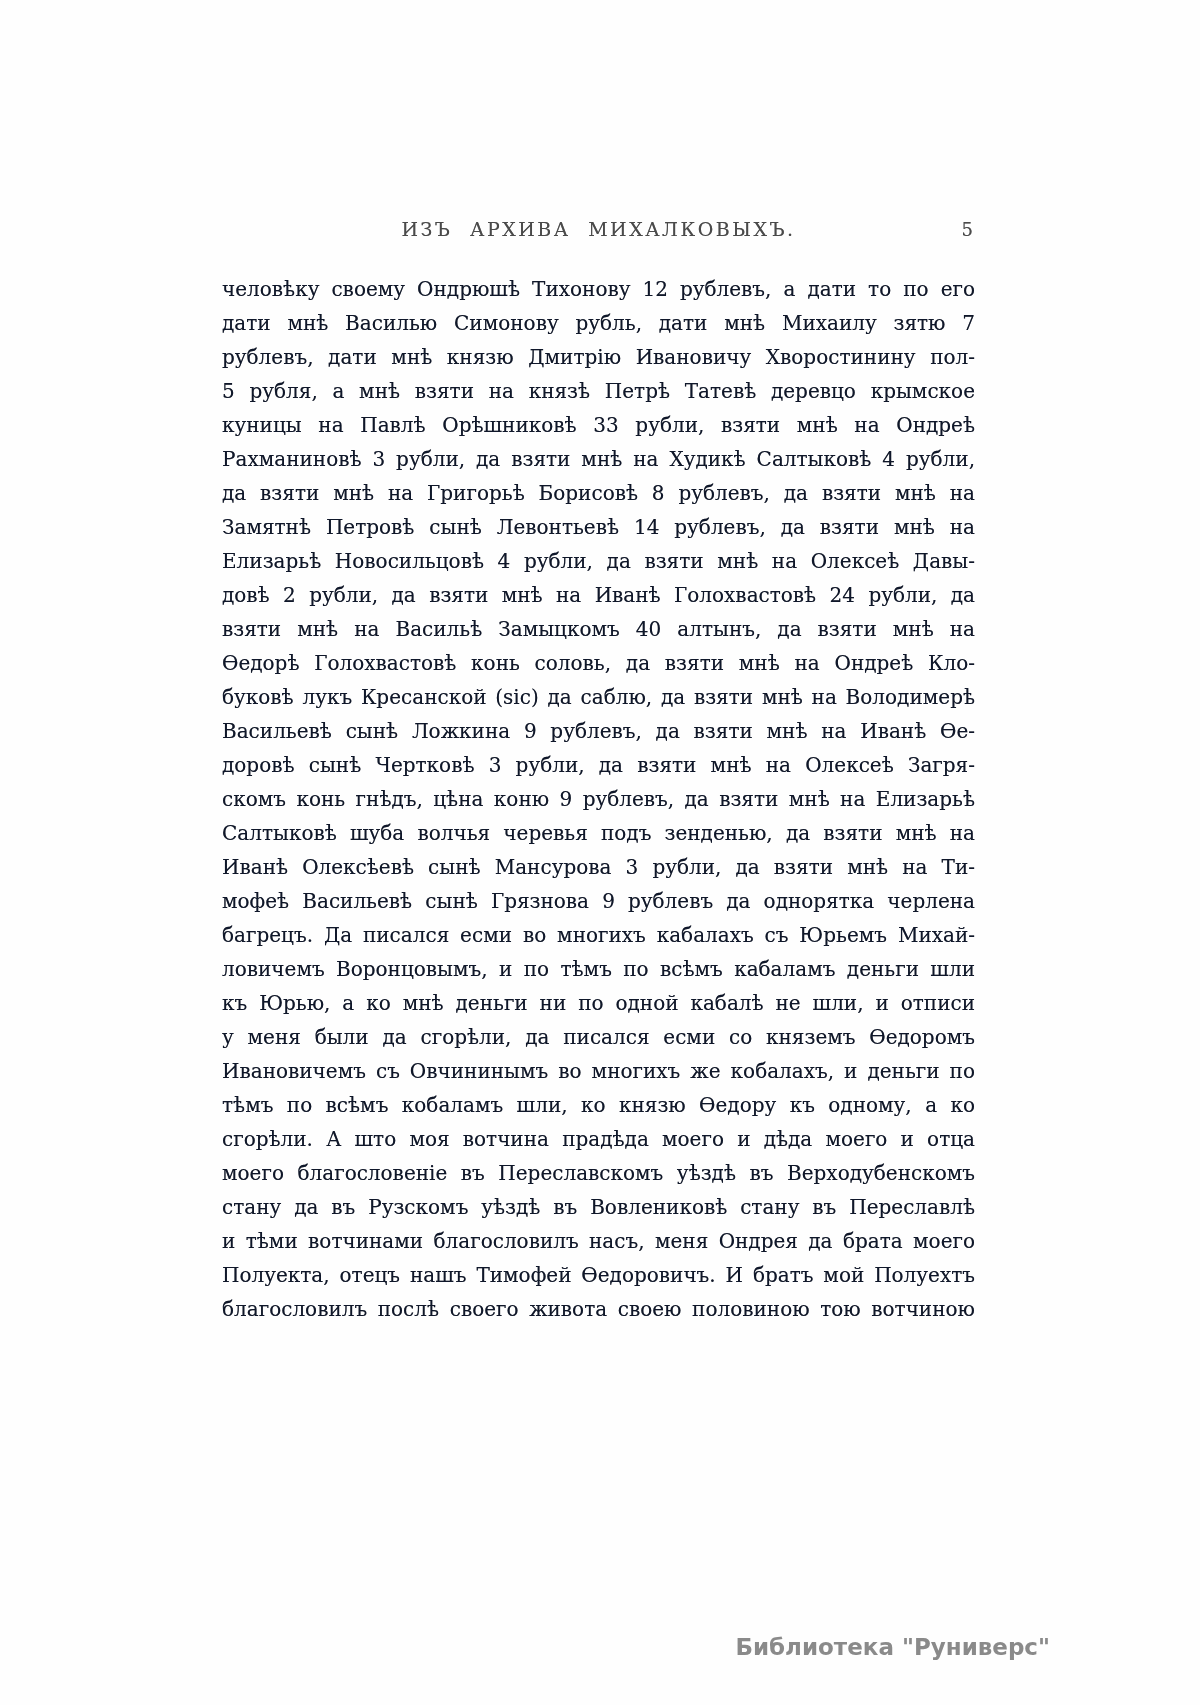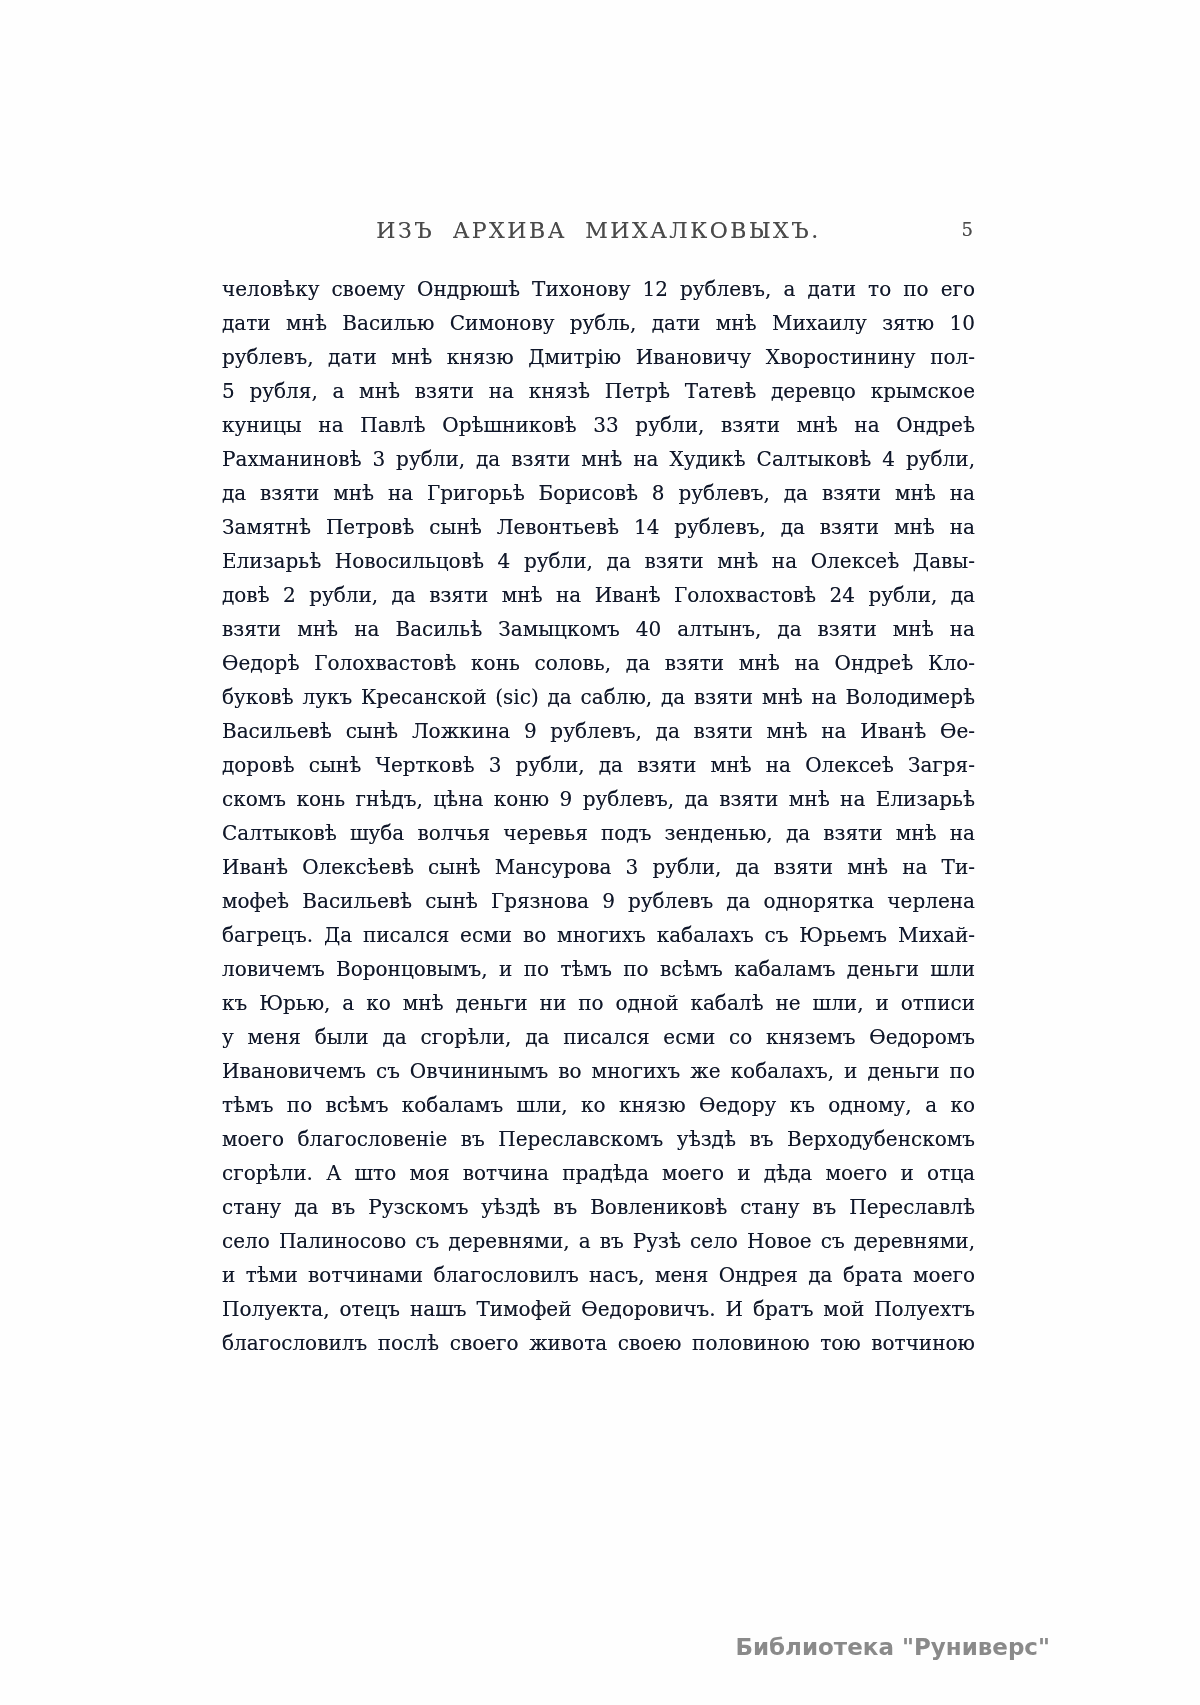--- a/index.html
+++ b/index.html
@@ -18,21 +18,21 @@
   .header {
     position: absolute;
     left: 222px;
     top: 218px;
     width: 753px;
     height: 26px;
   }
   .running-title {
     display: block;
     text-align: center;
-    font-size: 22px;
+    font-size: 19px;
     letter-spacing: 2.5px;
     word-spacing: 9px;
     color: #4a4a4a;
     text-shadow: 0 0 0.6px rgba(70,70,70,0.55);
     white-space: nowrap;
   }
   .page-number {
     position: absolute;
     right: 2px;
     top: 1px;
@@ -74,21 +74,21 @@
 
 <div class="page">
 
   <div class="header">
     <span class="running-title">ИЗЪ АРХИВА МИХАЛКОВЫХЪ.</span>
     <span class="page-number">5</span>
   </div>
 
   <div class="body-text" id="body-text">
       <div class="text-line">человѣку своему Ондрюшѣ Тихонову 12 рублевъ, а дати то по его</div>
-      <div class="text-line">дати мнѣ Василью Симонову рубль, дати мнѣ Михаилу зятю 10</div>
+      <div class="text-line">дати мнѣ Василью Симонову рубль, дати мнѣ Михаилу зятю 7</div>
       <div class="text-line">рублевъ, дати мнѣ князю Дмитрію Ивановичу Хворостинину пол-</div>
       <div class="text-line">5 рубля, а мнѣ взяти на князѣ Петрѣ Татевѣ деревцо крымское</div>
       <div class="text-line">куницы на Павлѣ Орѣшниковѣ 33 рубли, взяти мнѣ на Ондреѣ</div>
       <div class="text-line">Рахманиновѣ 3 рубли, да взяти мнѣ на Худикѣ Салтыковѣ 4 рубли,</div>
       <div class="text-line">да взяти мнѣ на Григорьѣ Борисовѣ 8 рублевъ, да взяти мнѣ на</div>
       <div class="text-line">Замятнѣ Петровѣ сынѣ Левонтьевѣ 14 рублевъ, да взяти мнѣ на</div>
       <div class="text-line">Елизарьѣ Новосильцовѣ 4 рубли, да взяти мнѣ на Олексеѣ Давы-</div>
       <div class="text-line">довѣ 2 рубли, да взяти мнѣ на Иванѣ Голохвастовѣ 24 рубли, да</div>
       <div class="text-line">взяти мнѣ на Васильѣ Замыцкомъ 40 алтынъ, да взяти мнѣ на</div>
       <div class="text-line">Ѳедорѣ Голохвастовѣ конь соловь, да взяти мнѣ на Ондреѣ Кло-</div>
@@ -98,24 +98,23 @@
       <div class="text-line">скомъ конь гнѣдъ, цѣна коню 9 рублевъ, да взяти мнѣ на Елизарьѣ</div>
       <div class="text-line">Салтыковѣ шуба волчья черевья подъ зенденью, да взяти мнѣ на</div>
       <div class="text-line">Иванѣ Олексѣевѣ сынѣ Мансурова 3 рубли, да взяти мнѣ на Ти-</div>
       <div class="text-line">мофеѣ Васильевѣ сынѣ Грязнова 9 рублевъ да однорятка черлена</div>
       <div class="text-line">багрецъ. Да писался есми во многихъ кабалахъ съ Юрьемъ Михай-</div>
       <div class="text-line">ловичемъ Воронцовымъ, и по тѣмъ по всѣмъ кабаламъ деньги шли</div>
       <div class="text-line">къ Юрью, а ко мнѣ деньги ни по одной кабалѣ не шли, и отписи</div>
       <div class="text-line">у меня были да сгорѣли, да писался есми со княземъ Ѳедоромъ</div>
       <div class="text-line">Ивановичемъ съ Овчининымъ во многихъ же кобалахъ, и деньги по</div>
       <div class="text-line">тѣмъ по всѣмъ кобаламъ шли, ко князю Ѳедору къ одному, а ко</div>
+      <div class="text-line">сгорѣли. А што моя вотчина прадѣда моего и дѣда моего и отца</div>
       <div class="text-line">моего благословеніе въ Переславскомъ уѣздѣ въ Верходубенскомъ</div>
-      <div class="text-line">сгорѣли. А што моя вотчина прадѣда моего и дѣда моего и отца</div>
       <div class="text-line">стану да въ Рузскомъ уѣздѣ въ Вовлениковѣ стану въ Переславлѣ</div>
-      <div class="text-line">село Палиносово съ деревнями, а въ Рузѣ село Новое съ деревнями,</div>
       <div class="text-line">и тѣми вотчинами благословилъ насъ, меня Ондрея да брата моего</div>
       <div class="text-line">Полуекта, отецъ нашъ Тимофей Ѳедоровичъ. И братъ мой Полуехтъ</div>
       <div class="text-line">благословилъ послѣ своего живота своею половиною тою вотчиною</div>
     </div>
 
   <div class="watermark">Библиотека "Руниверс"</div>
 
 </div>
 
 </body></html>

